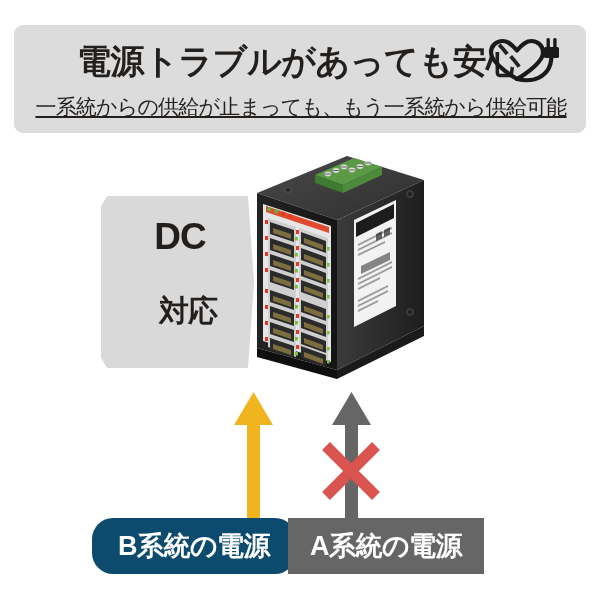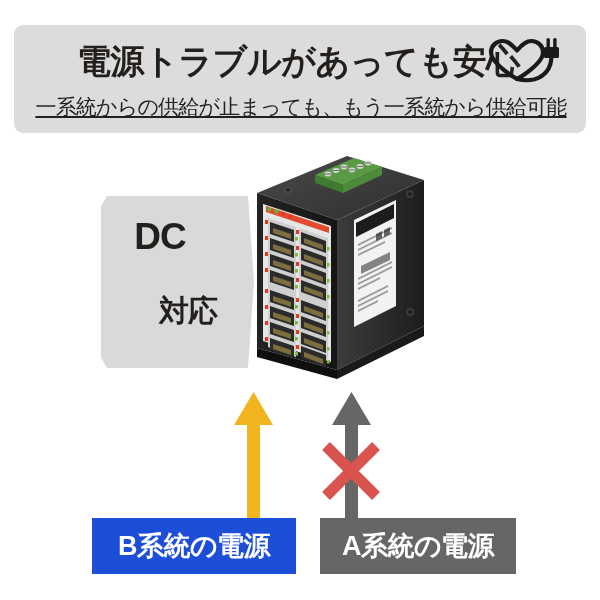--- a/index.html
+++ b/index.html
@@ -41,21 +41,21 @@
     -webkit-clip-path:polygon(6px 0,147px 0,153px 50%,147px 100%,6px 100%,0 94%,0 6%);
     clip-path:polygon(6px 0,147px 0,153px 50%,147px 100%,6px 100%,0 94%,0 6%);
     border-radius:8px;
   }
   .dc-text{
     position:absolute;left:101px;top:196px;width:140px;height:172px;
     color:#231f1c;
   }
   .dc-line1{
     position:absolute;left:0;top:22px;width:118px;text-align:center;
-    font-size:37px;font-weight:bold;line-height:1;letter-spacing:-1px;
+    font-size:37px;font-weight:bold;line-height:1;letter-spacing:-1px;padding-left:20px;
   }
   .dc-line2{
     position:absolute;left:-3px;top:52px;width:148px;text-align:center;
     font-size:45px;font-weight:bold;line-height:1;letter-spacing:-2px;
   }
   .dc-line2 .volt{font-size:28px;}
   .dc-line3{
     position:absolute;left:24px;top:100px;width:126px;text-align:center;
     font-size:30px;font-weight:bold;line-height:1;letter-spacing:-1px;
   }
@@ -69,22 +69,22 @@
   .arrow-gray{left:332px;top:392px;width:39px;height:128px;}
   .xmark{position:absolute;left:320px;top:440px;width:62px;height:62px;}
 
   
   .src-box{
     position:absolute;height:56px;
     display:flex;align-items:center;justify-content:center;
     font-size:27px;font-weight:bold;color:#ffffff;
     letter-spacing:-0.5px;white-space:nowrap;
   }
-  .src-b{left:92px;top:518px;width:204px;background:#1d4ed8;}
-  .src-a{left:320px;top:518px;width:196px;background:#666666;}
+  .src-b{left:92px;top:518px;width:204px;background:#0c4a6e;border-radius:21px;}
+  .src-a{left:288px;top:518px;width:196px;background:#666666;}
 </style>
 </head>
 <body>
 
 <div class="stage">
 
   <div class="header">
     <div class="header-title">電源トラブルがあっても安心</div>
 
     <div class="header-icon">

